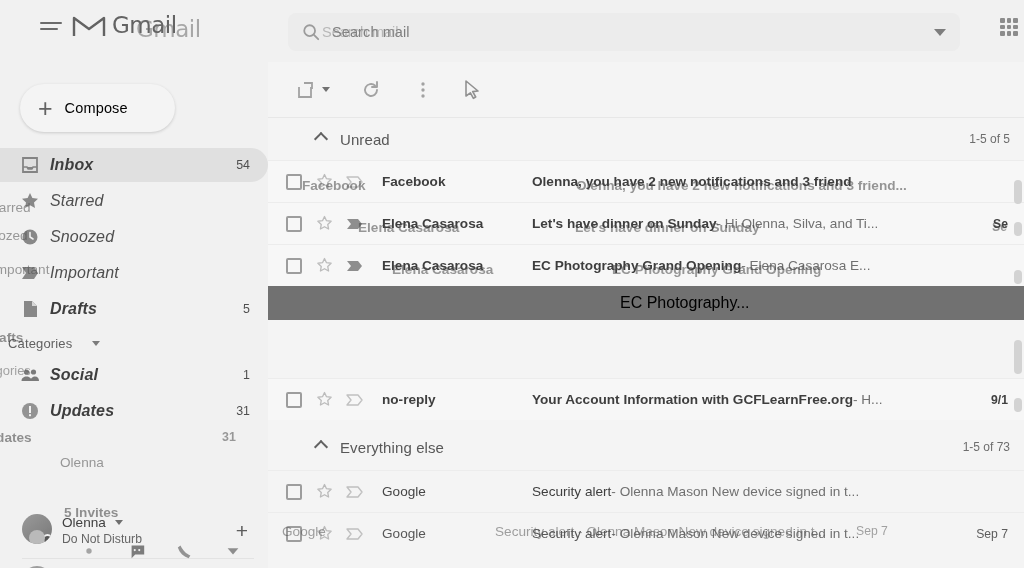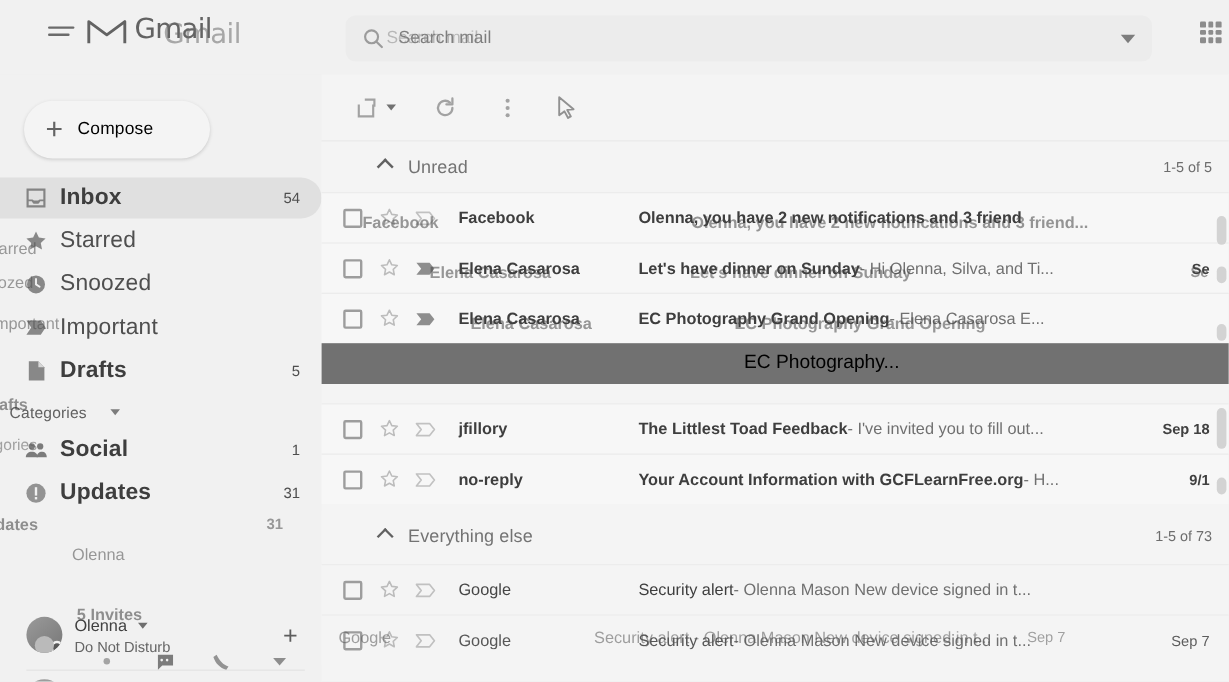--- a/index.html
+++ b/index.html
@@ -86,21 +86,21 @@
   .compose .plus { font-size:25px; color:#5f6368; line-height:1; font-weight:300;}
   .compose .lbl { font-size:14.5px; color:#000000; letter-spacing:.15px;}
 
   .navlist { position:absolute; left:0; top:86px; width:268px; }
   .navitem {
     position:relative; height:34px; display:flex; align-items:center;
     padding-left:50px; padding-right:18px;
     border-radius:0 17px 17px 0; margin-bottom:2px;
   }
   .navitem .nico { width:20px; height:20px; position:absolute; left:20px; opacity:.72; }
-  .navitem .nlbl { font-size:19px; color:#50525 5; color:#4d4f52; letter-spacing:.15px;}
+  .navitem .nlbl { font-size:16px; color:#50525 5; color:#4d4f52; letter-spacing:.15px;font-style:italic;}
   .navitem .ncount { margin-left:auto; font-size:12.4px; color:#4d4f52; }
   .navitem.active { background:#dfe0e2; }
   .navitem.active .nlbl { font-weight:bold; color:#3c3e41;}
   .navitem.bold .nlbl { font-weight:bold; color:#3c3e41; }
   .navitem.bold .ncount { font-weight:normal; }
 
   .cat-label {
     position:absolute; left:8px; font-size:13px; color:#5f6165; letter-spacing:.15px;
   }
 
@@ -174,21 +174,21 @@
     position:absolute; left:0; width:756px; height:42px;
     display:flex; align-items:center; padding-left:46px;
     background:#f4f4f5;
   }
   .sectionhdr .chev{
     position:absolute; left:48px;
     width:10px;height:10px;border-left:2px solid #5f6164;border-top:2px solid #5f6164;
     transform:rotate(45deg);
   }
   .sectionhdr .stitle{
-    margin-left:26px; font-size:15px; color:#737373; letter-spacing:.1px;
+    margin-left:26px; font-size:15px; color:#0369a1; letter-spacing:.1px;
   }
   .sectionhdr .spage{
     position:absolute; right:14px; font-size:12px; color:#6b6d71;
   }
 
   .row{
     position:absolute; left:0; width:756px; height:42px;
     display:flex; align-items:center;
     border-top:1px solid #ebecee;
     background:#f4f4f5;
@@ -476,35 +476,20 @@
       <span class="date"></span>
     </div>
 
     <div class="attrow" style="top:224px;">
       <span class="attchip">
         <span class="fico"></span>
         <span>EC Photography...</span>
       </span>
     </div>
 
-    <div class="row unread" style="top:274px;">
-      <span class="cb"></span>
-      <svg class="star" viewBox="0 0 18 18">
-        <path d="M9 1.6l2.1 4.4 4.9.6-3.6 3.4.9 4.8L9 12.4 4.7 14.8l.9-4.8L2 6.6l4.9-.6z" fill="none" stroke="#8b8d90" stroke-width="1.4" stroke-linejoin="round"></path>
-      </svg>
-      <svg class="imp" viewBox="0 0 18 16">
-        <path d="M1 3h11l4 5-4 5H1l4-5z" fill="none" stroke="#8b8d90" stroke-width="1.4" stroke-linejoin="round"></path>
-      </svg>
-      <span class="sender">jfillory</span>
-      <span class="subjwrap">
-        <span class="subj">The Littlest Toad Feedback</span>
-        <span class="snip">- I've invited you to fill out...</span>
-      </span>
-      <span class="date">Sep 18</span>
-    </div>
 
     <div class="row unread" style="top:316px;">
       <span class="cb"></span>
       <svg class="star" viewBox="0 0 18 18">
         <path d="M9 1.6l2.1 4.4 4.9.6-3.6 3.4.9 4.8L9 12.4 4.7 14.8l.9-4.8L2 6.6l4.9-.6z" fill="none" stroke="#8b8d90" stroke-width="1.4" stroke-linejoin="round"></path>
       </svg>
       <svg class="imp" viewBox="0 0 18 16">
         <path d="M1 3h11l4 5-4 5H1l4-5z" fill="none" stroke="#8b8d90" stroke-width="1.4" stroke-linejoin="round"></path>
       </svg>
       <span class="sender">no-reply</span>

